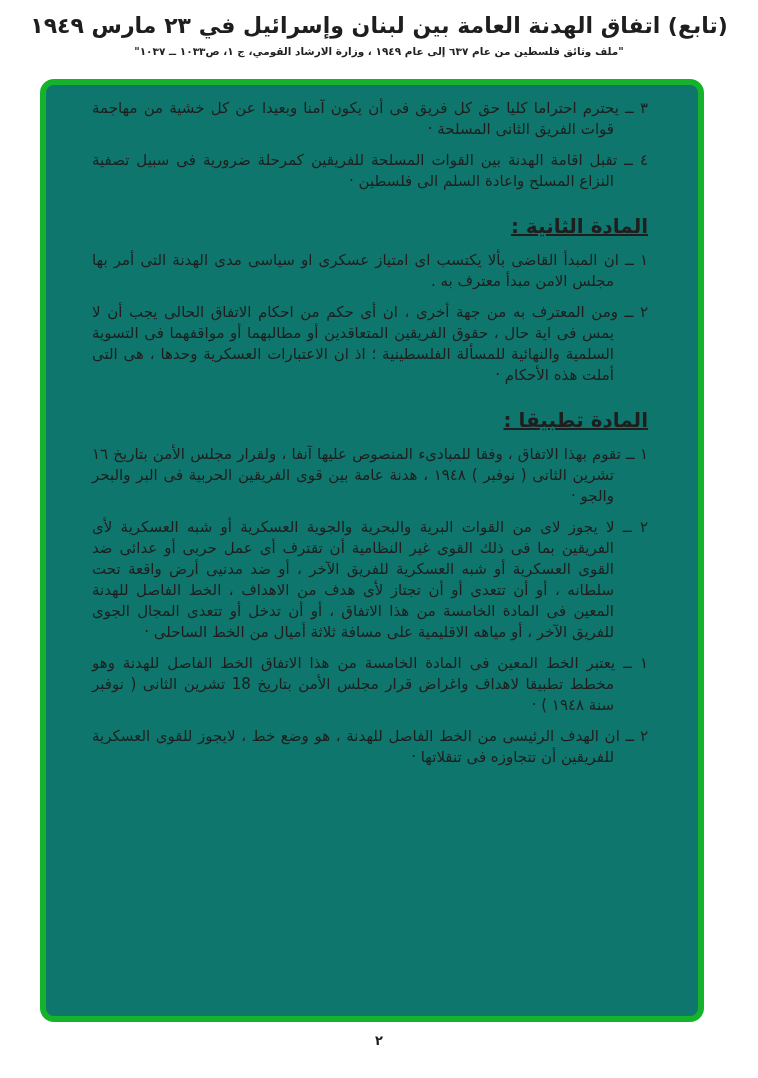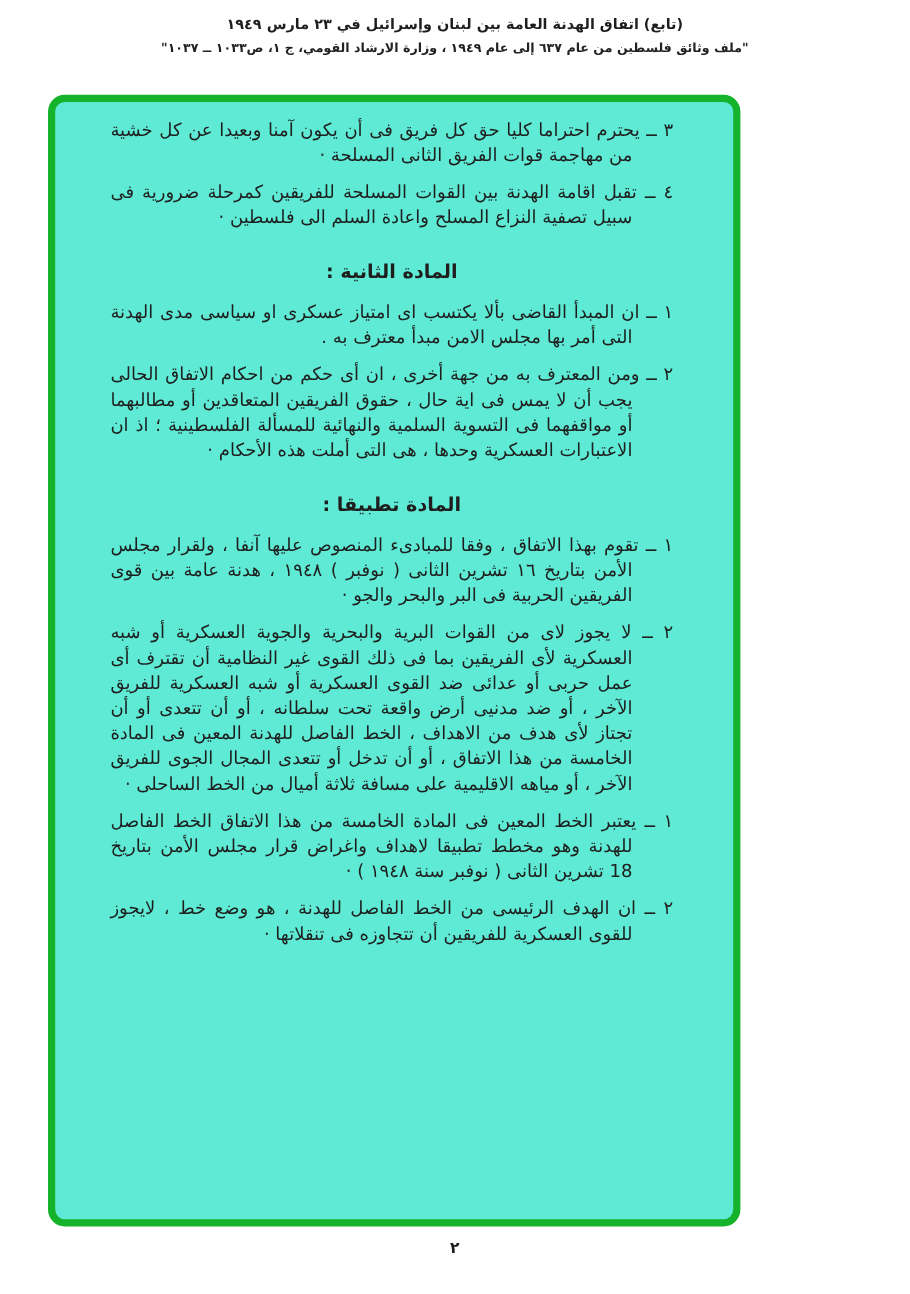--- a/index.html
+++ b/index.html
@@ -15,42 +15,42 @@
   .page {
     position: relative;
     width: 758px;
     height: 1078px;
     background: #ffffff;
   }
   .doc-title {
     direction: rtl;
     text-align: center;
     font-weight: bold;
-    font-size: 12px;
+    font-size: 22px;
     padding-top: 13px;
     letter-spacing: 0.2px;
   }
   .doc-source {
     direction: rtl;
     text-align: center;
     font-weight: bold;
     font-size: 10.5px;
     margin-top: 7px;
     color: #222;
   }
   .frame {
     position: absolute;
     left: 40px;
     top: 79px;
-    width: 577px;
+    width: 664px;
     height: 943px;
     box-sizing: border-box;
     border: 6px solid #14b32b;
     border-radius: 14px;
-    background: #5eead4;
+    background: #0f766e;
   }
   .content {
     position: absolute;
     top: 13px;
     right: 50px;
     left: 46px;
     direction: rtl;
     text-align: justify;
     font-size: 15px;
     line-height: 21px;
@@ -58,25 +58,26 @@
   .item {
     margin: 0 0 10px 0;
     padding-right: 34px;
     text-indent: -34px;
   }
   .para {
     margin: 0 0 10px 0;
     text-indent: 34px;
   }
   .heading {
-    font-size: 16px;
+    font-size: 20px;
     font-weight: bold;
     margin: 24px 0 13px 0;
-    text-align: center;
+    text-align: right;
     text-indent: 0;
+    text-decoration: underline;
   }
   .first-block { margin-top: 0; }
   .pagenum {
     position: absolute;
     left: 0;
     right: 0;
     bottom: 30px;
     text-align: center;
     font-weight: bold;
     font-size: 13px;

